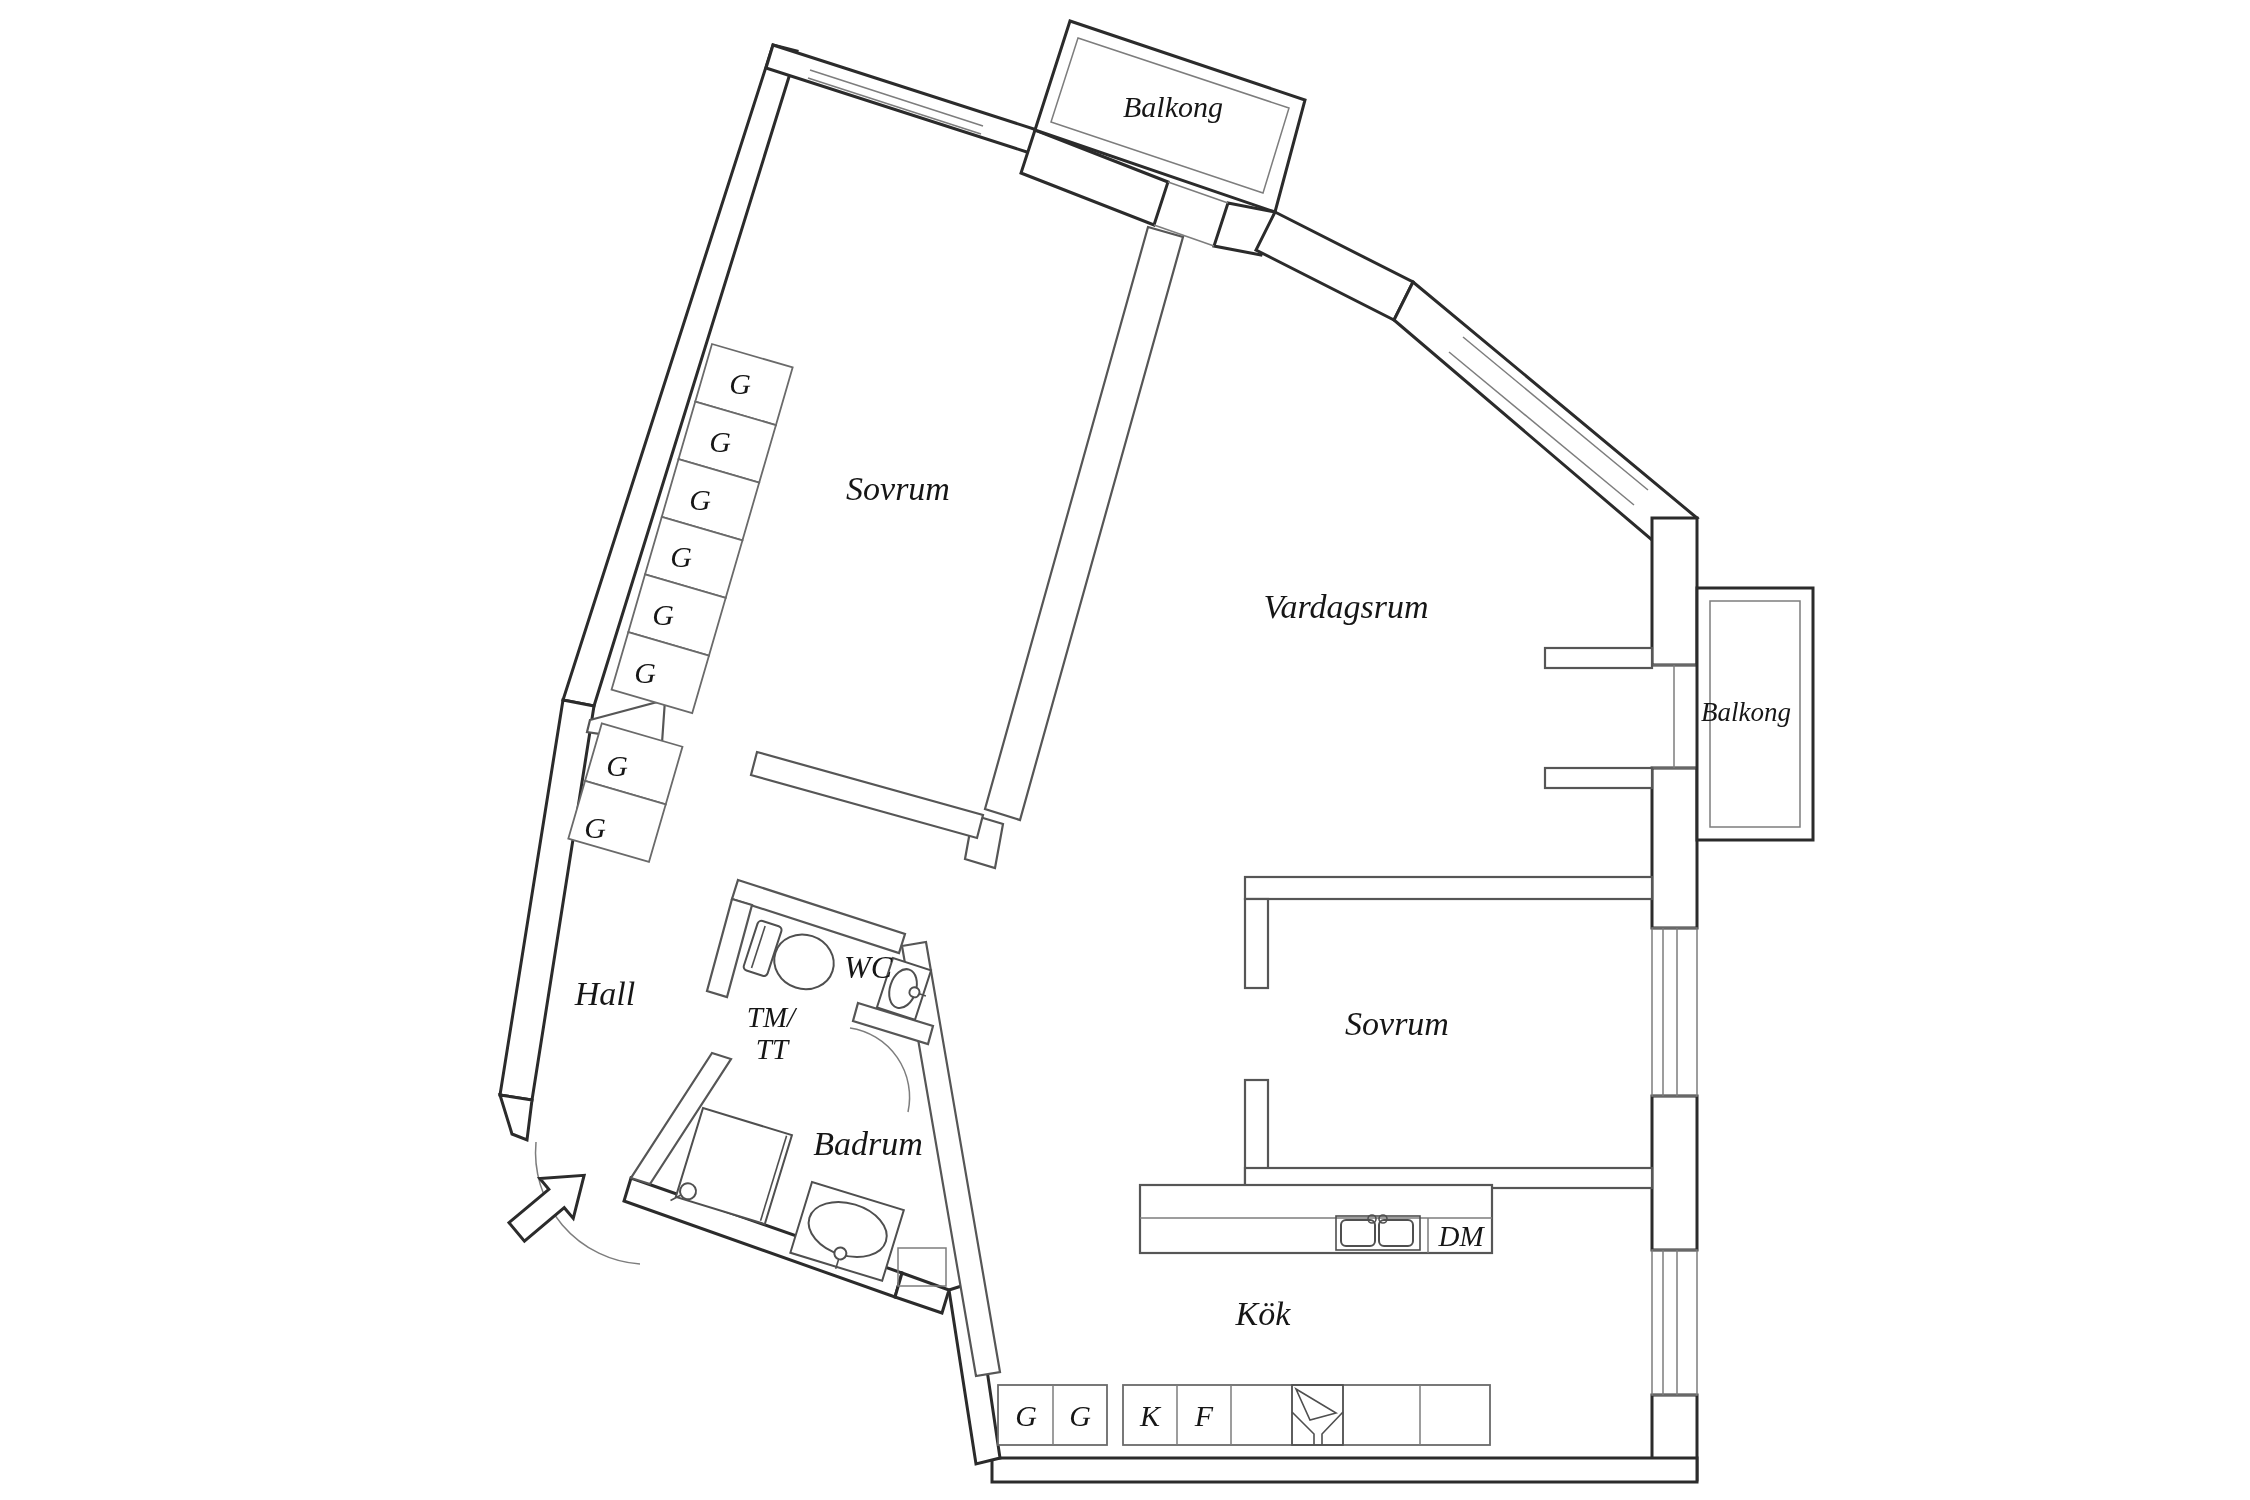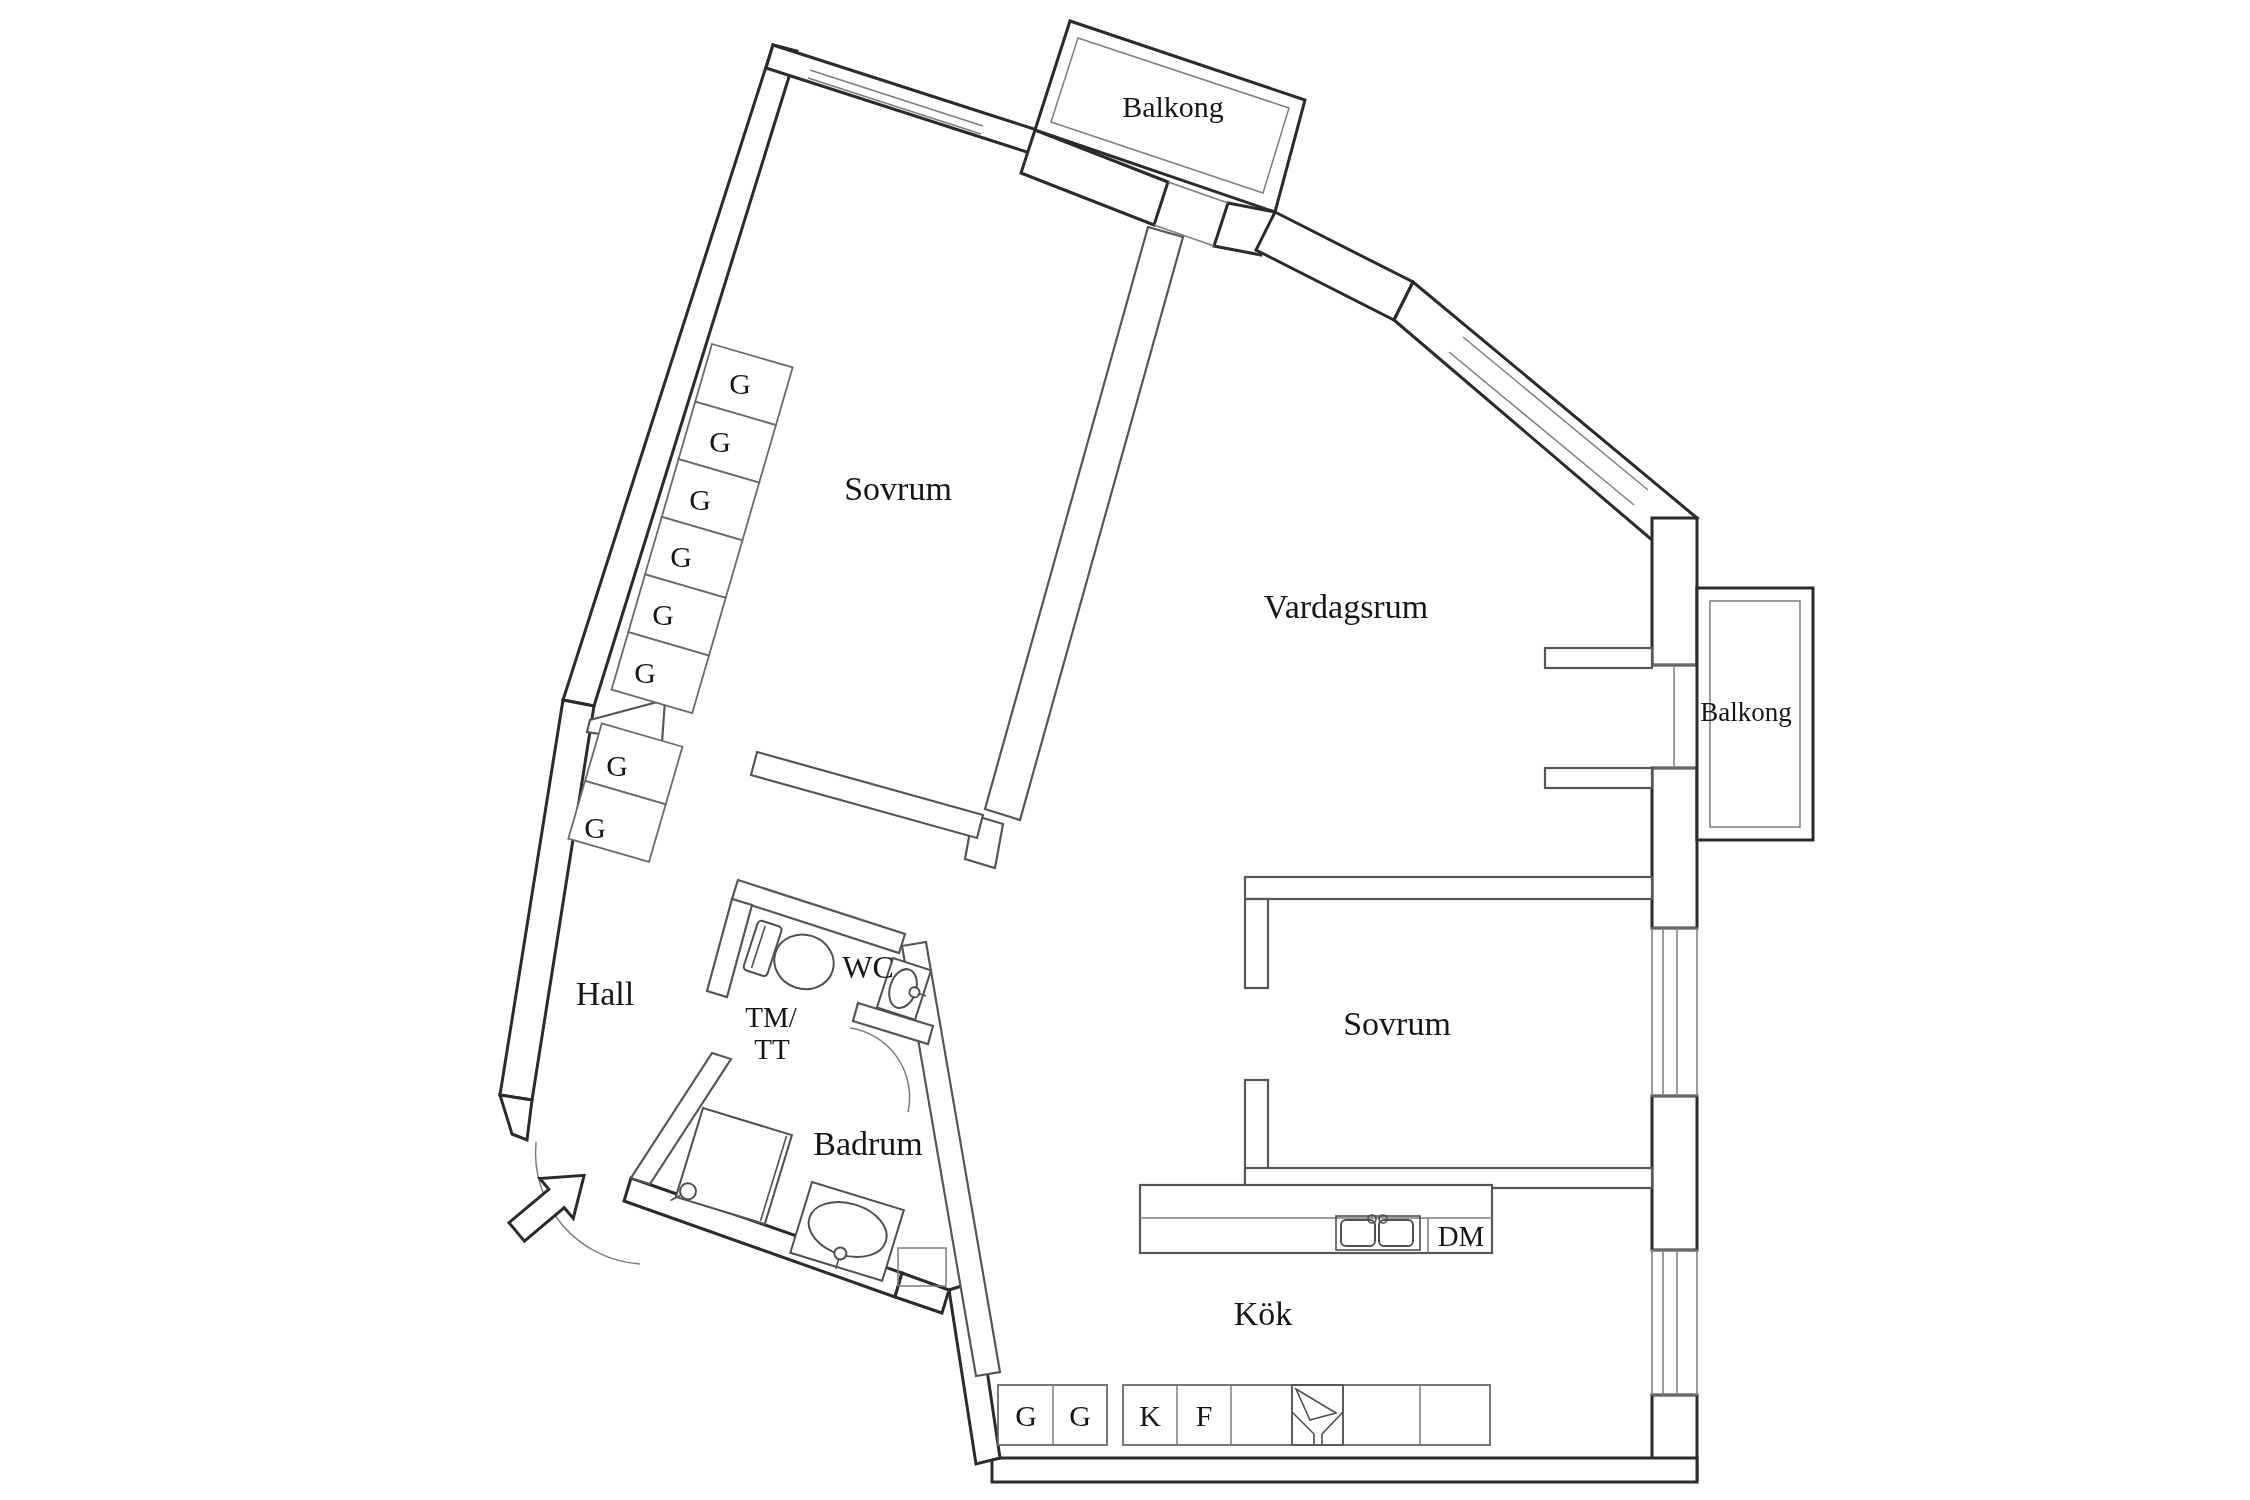--- a/index.html
+++ b/index.html
@@ -1,17 +1,17 @@
 <!DOCTYPE html>
 <html><head>
 <meta charset="utf-8">
 <style>
   html,body{margin:0;padding:0;background:#ffffff;}
   .stage{position:relative;width:2046px;height:1500px;background:#ffffff;overflow:hidden;
-         font-family:"Liberation Serif", serif;}
+         font-family:"Liberation Serif", serif;font-style:italic;}
   svg{position:absolute;left:0;top:0;}
   .wall{fill:#ffffff;stroke:#2b2b2b;stroke-width:3;stroke-linejoin:miter;}
   .iwall{fill:#ffffff;stroke:#565656;stroke-width:2.2;stroke-linejoin:miter;}
   .thin{fill:none;stroke:#7d7d7d;stroke-width:1.5;}
   .box{fill:#ffffff;stroke:#6a6a6a;stroke-width:1.8;}
   .fix{fill:#ffffff;stroke:#4f4f4f;stroke-width:2;}
   .fixthin{fill:none;stroke:#4f4f4f;stroke-width:1.6;}
   .lbl{fill:#161616;}
   text{user-select:none;}
 </style>

